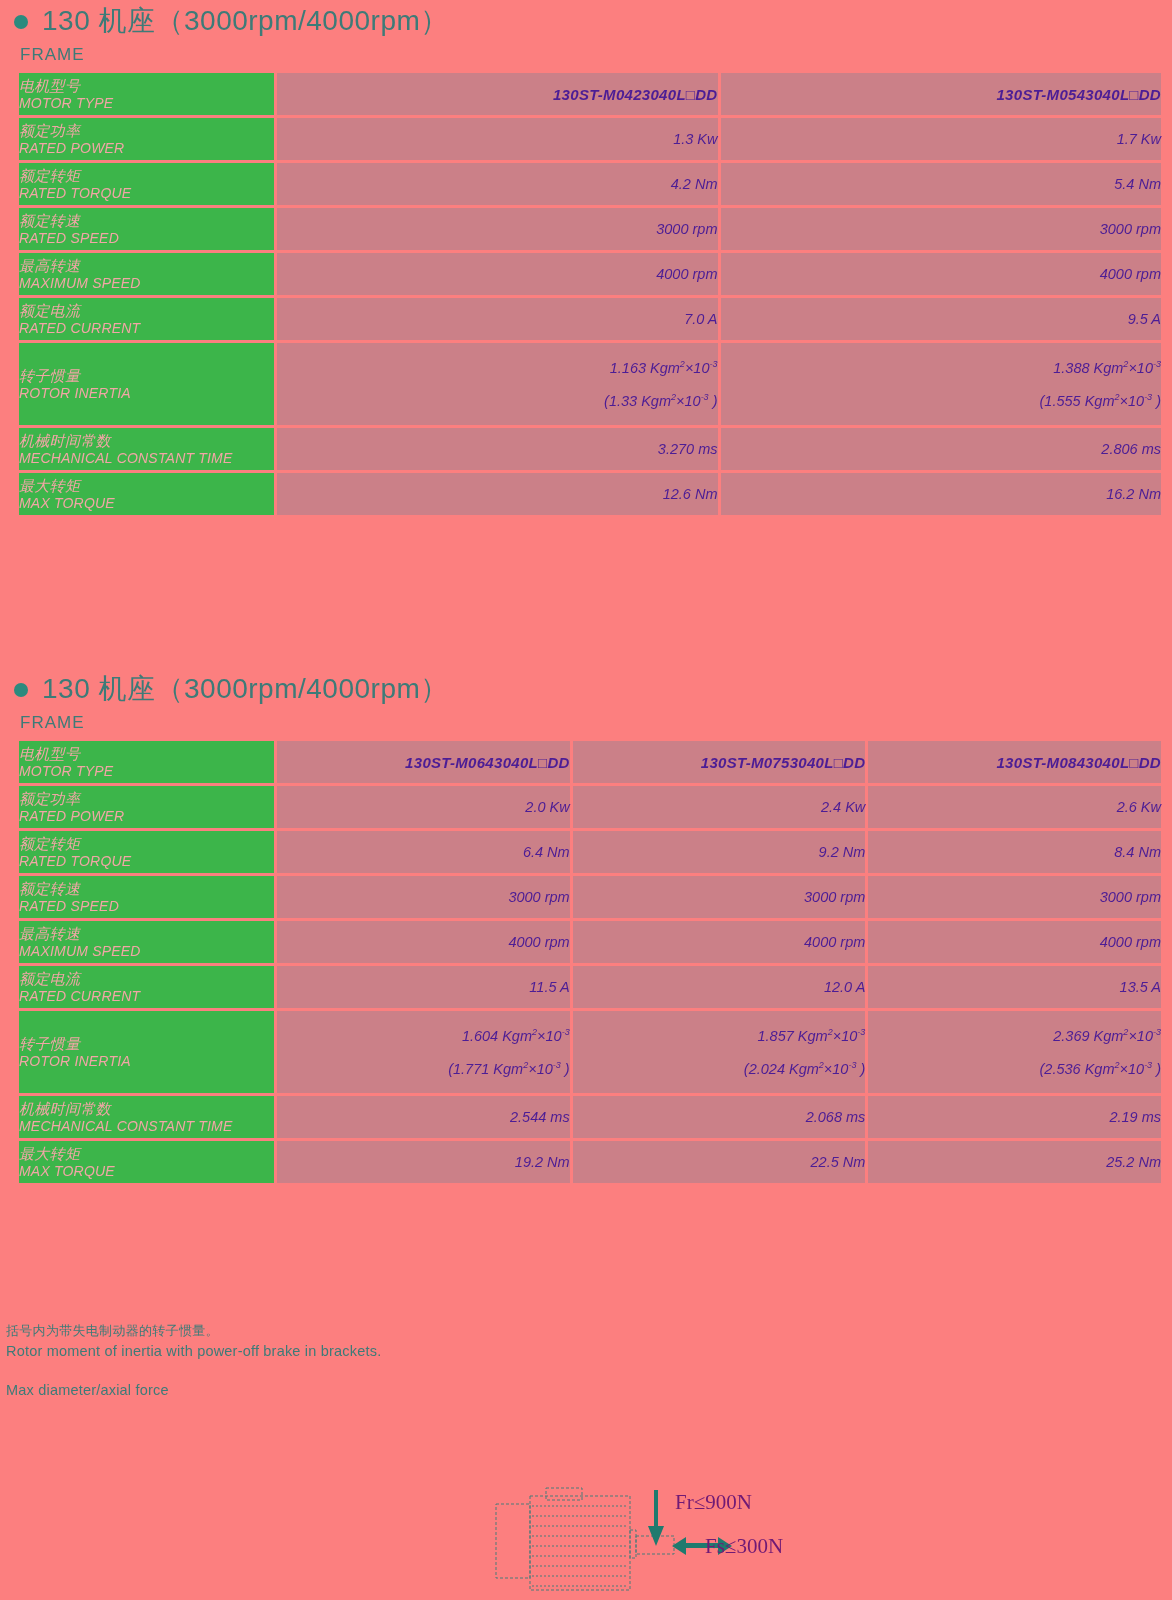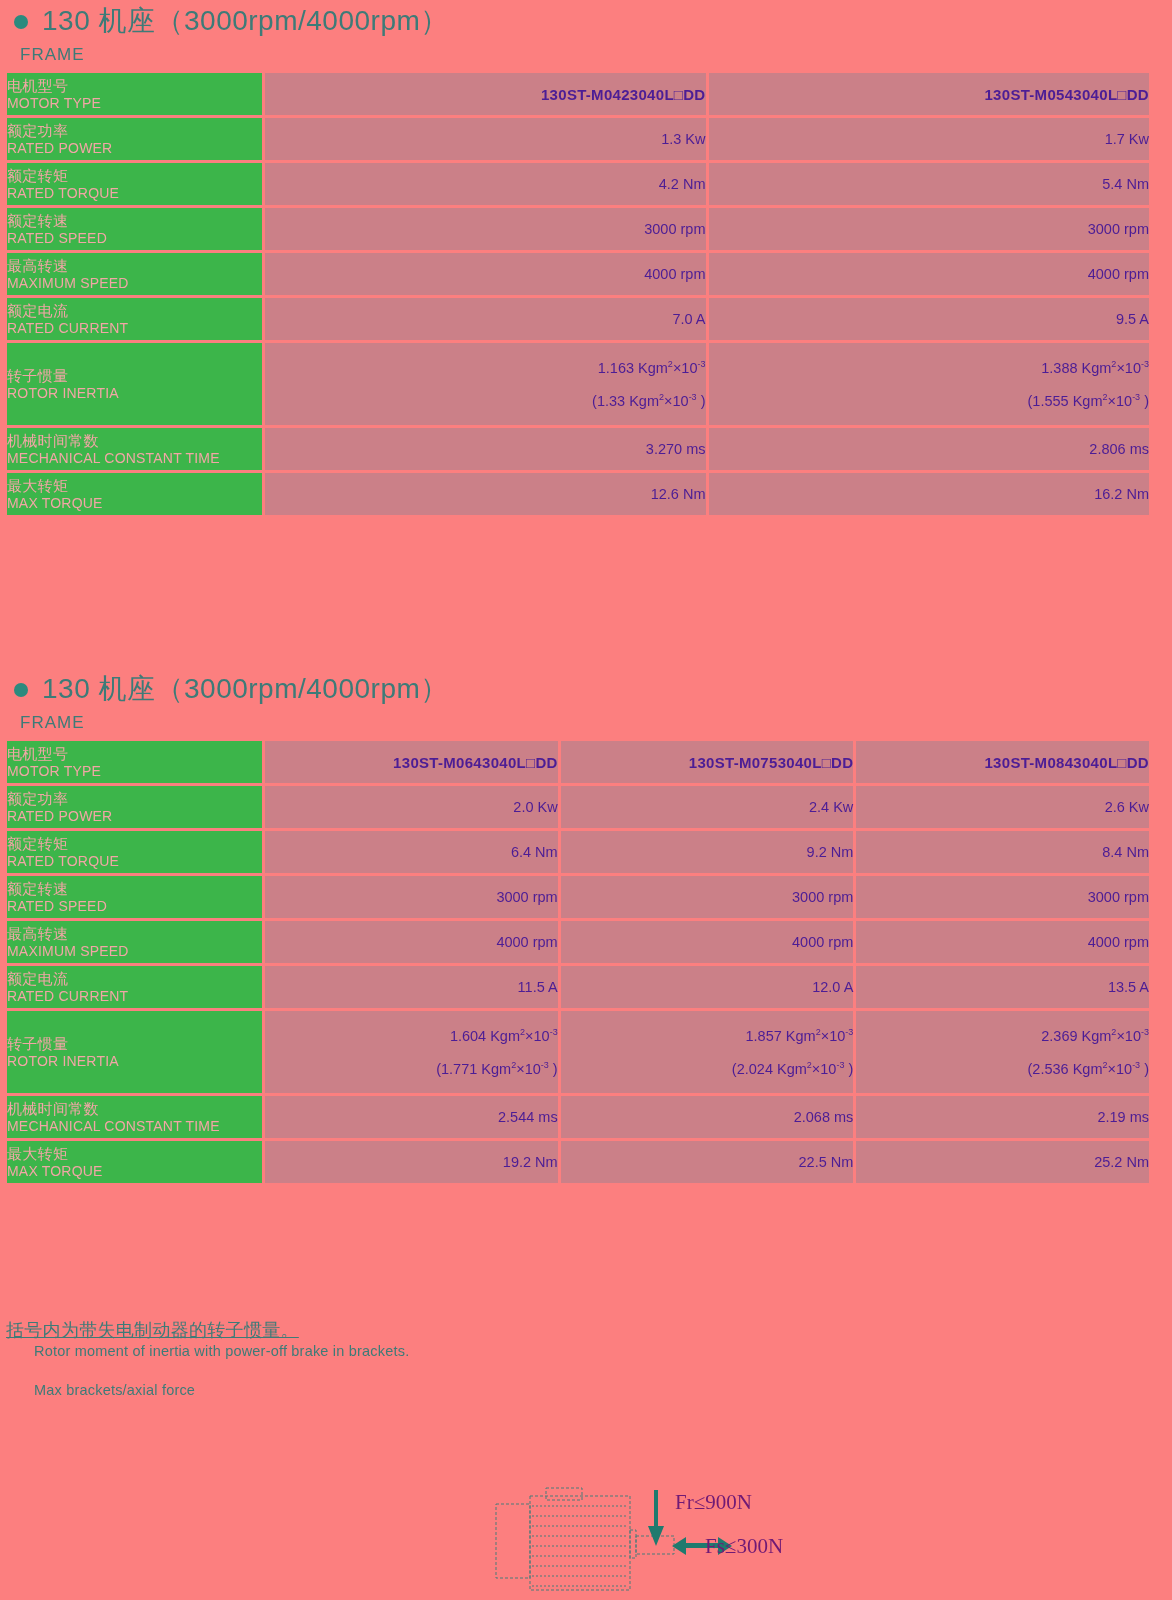--- a/index.html
+++ b/index.html
@@ -50,22 +50,23 @@
     line-height: 22px;
     color: #3d7b78;
     letter-spacing: 1px;
   }
 
   
   table.spec {
     border-collapse: separate;
     border-spacing: 3px;
     width: 1148px;
-    margin-left: 4px;
+    margin-left: 16px;
     table-layout: fixed;
+    font-style: italic;
   }
   table.spec td {
     padding: 0;
     vertical-align: middle;
   }
   td.label {
     background: #3cb54a;
     color: #f2a6a6;
     padding: 5px 0 5px 8px;
     line-height: 1.18;
@@ -101,22 +102,22 @@
   sup { font-size: 9px; vertical-align: super; }
 
   
   .notes {
     position: absolute;
     left: 6px;
     width: 700px;
     color: #3d7b78;
   }
   .note-block { margin-bottom: 18px; }
-  .note-cn { font-size: 18px; line-height: 21px; letter-spacing: 0.3px; text-decoration: underline; }
-  .note-en { font-size: 14.5px; line-height: 21px; letter-spacing: 0.2px; margin-left: 28px; }
+  .note-cn { font-size: 13px; line-height: 21px; letter-spacing: 0.3px; }
+  .note-en { font-size: 14.5px; line-height: 21px; letter-spacing: 0.2px; }
 
   
   .diagram {
     position: absolute;
     left: 490px;
     top: 1478px;
     width: 420px;
     height: 120px;
   }
   .dg-label {
@@ -336,21 +337,21 @@
       </tbody>
   </table>
 </div>
 
 <div class="notes" style="top:1320px;">
   <div class="note-block">
     <div class="note-cn">括号内为带失电制动器的转子惯量。</div>
     <div class="note-en">Rotor moment of inertia with power-off brake in brackets.</div>
   </div>
   <div class="note-block">
-    <div class="note-en">Max brackets/axial force</div>
+    <div class="note-en">Max diameter/axial force</div>
   </div>
 </div>
 
 <div class="diagram">
   <svg width="420" height="120" viewBox="0 0 420 120">
     <g stroke="#4a7d7a" fill="none" stroke-width="1" stroke-dasharray="3,2">
       <rect x="6" y="26" width="34" height="74"></rect>
       <rect x="40" y="18" width="100" height="94"></rect>
       <rect x="56" y="10" width="36" height="12"></rect>
       <rect x="140" y="52" width="6" height="28"></rect>

